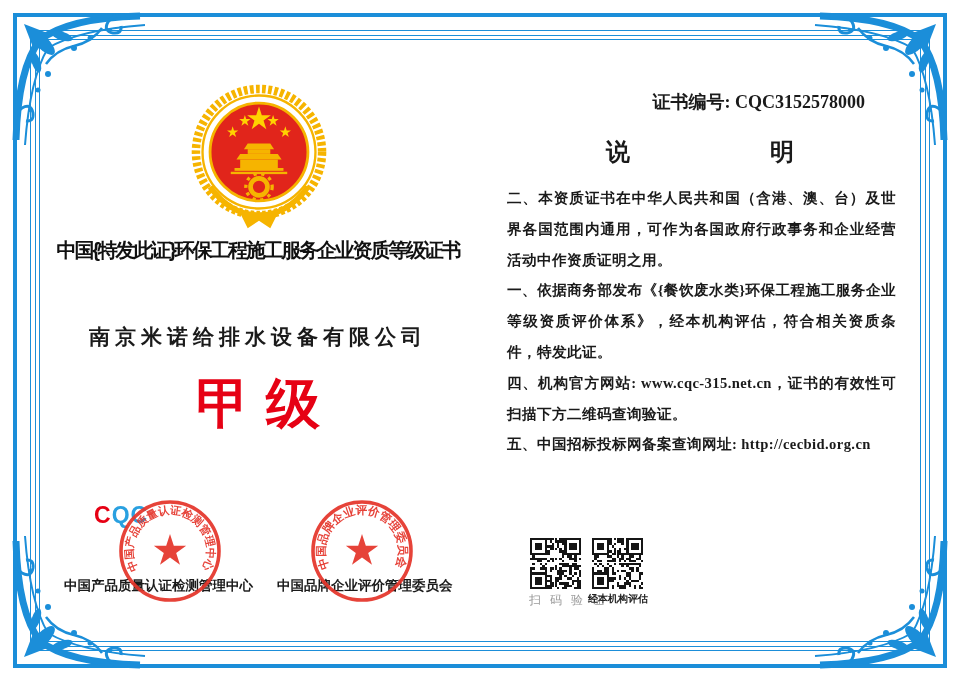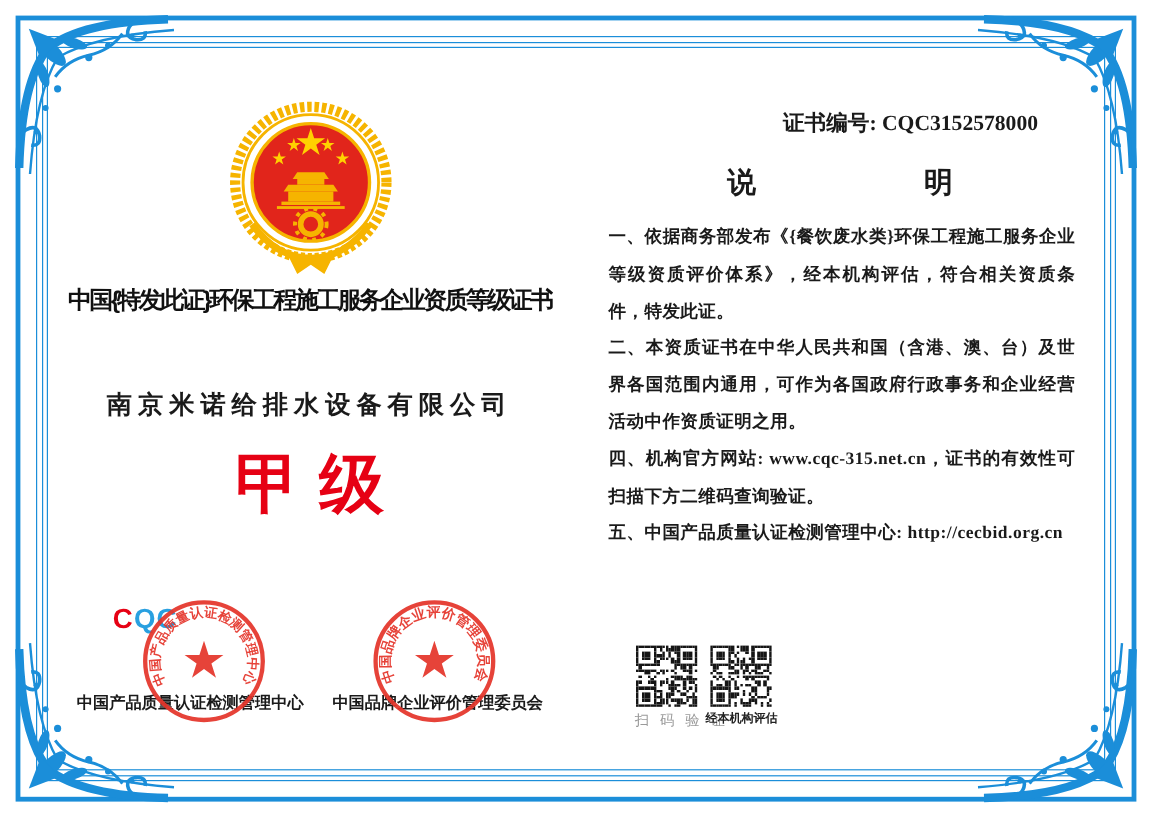--- a/index.html
+++ b/index.html
@@ -159,24 +159,24 @@
       <textPath href="#arcB" startOffset="2">中国品牌企业评价管理委员会</textPath>
     </text>
   </svg>
 
   <div class="cert-no">证书编号: CQC3152578000</div>
   <div class="explain-h">
     <span>说</span>
     <span>明</span>
   </div>
   <div class="clauses">
+    <p>二、本资质证书在中华人民共和国（含港、澳、台）及世界各国范围内通用，可作为各国政府行政事务和企业经营活动中作资质证明之用。</p>
     <p>一、依据商务部发布《{餐饮废水类}环保工程施工服务企业等级资质评价体系》，经本机构评估，符合相关资质条件，特发此证。</p>
-    <p>二、本资质证书在中华人民共和国（含港、澳、台）及世界各国范围内通用，可作为各国政府行政事务和企业经营活动中作资质证明之用。</p>
     <p>四、机构官方网站: www.cqc-315.net.cn，证书的有效性可扫描下方二维码查询验证。</p>
-    <p>五、中国产品质量认证检测管理中心: http://cecbid.org.cn</p>
+    <p>五、中国招标投标网备案查询网址: http://cecbid.org.cn</p>
   </div>
 
   <div class="qr qr1">
       <i style="left:0px;top:0px"></i>
       <i style="left:2.45px;top:0px"></i>
       <i style="left:4.9px;top:0px"></i>
       <i style="left:7.3500000000000005px;top:0px"></i>
       <i style="left:9.8px;top:0px"></i>
       <i style="left:12.25px;top:0px"></i>
       <i style="left:14.700000000000001px;top:0px"></i>

